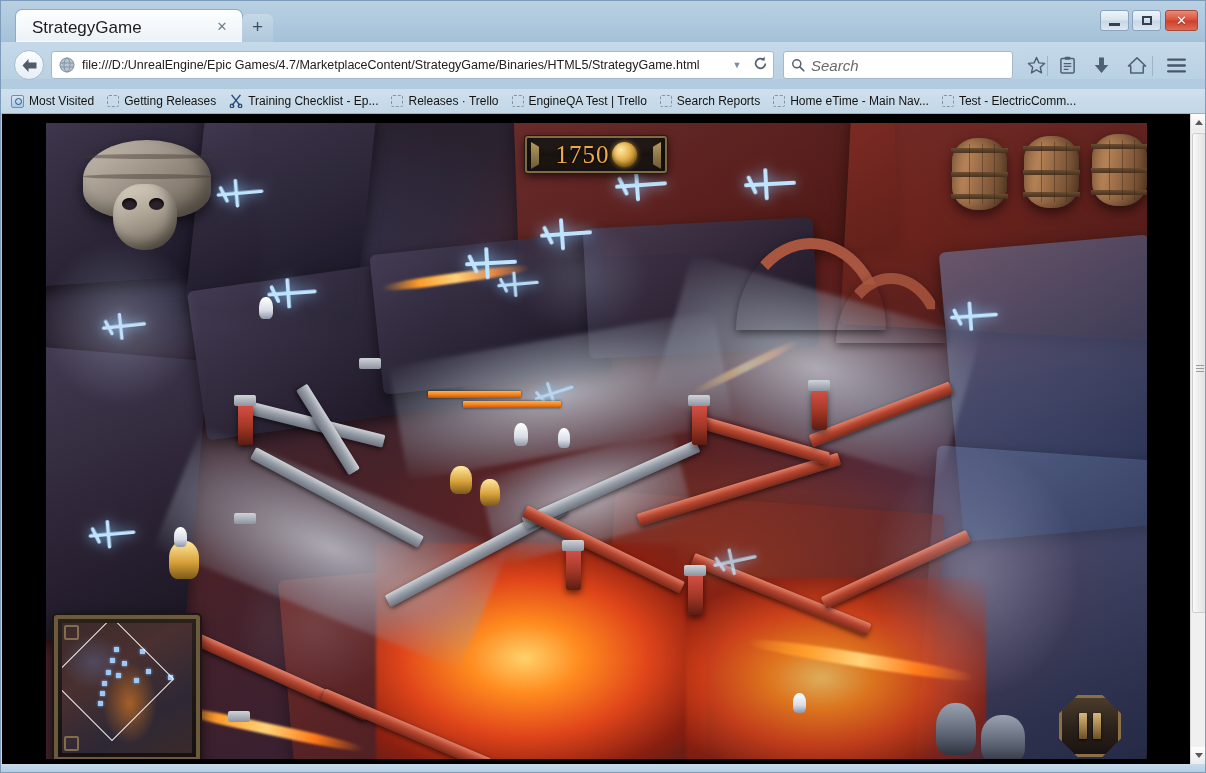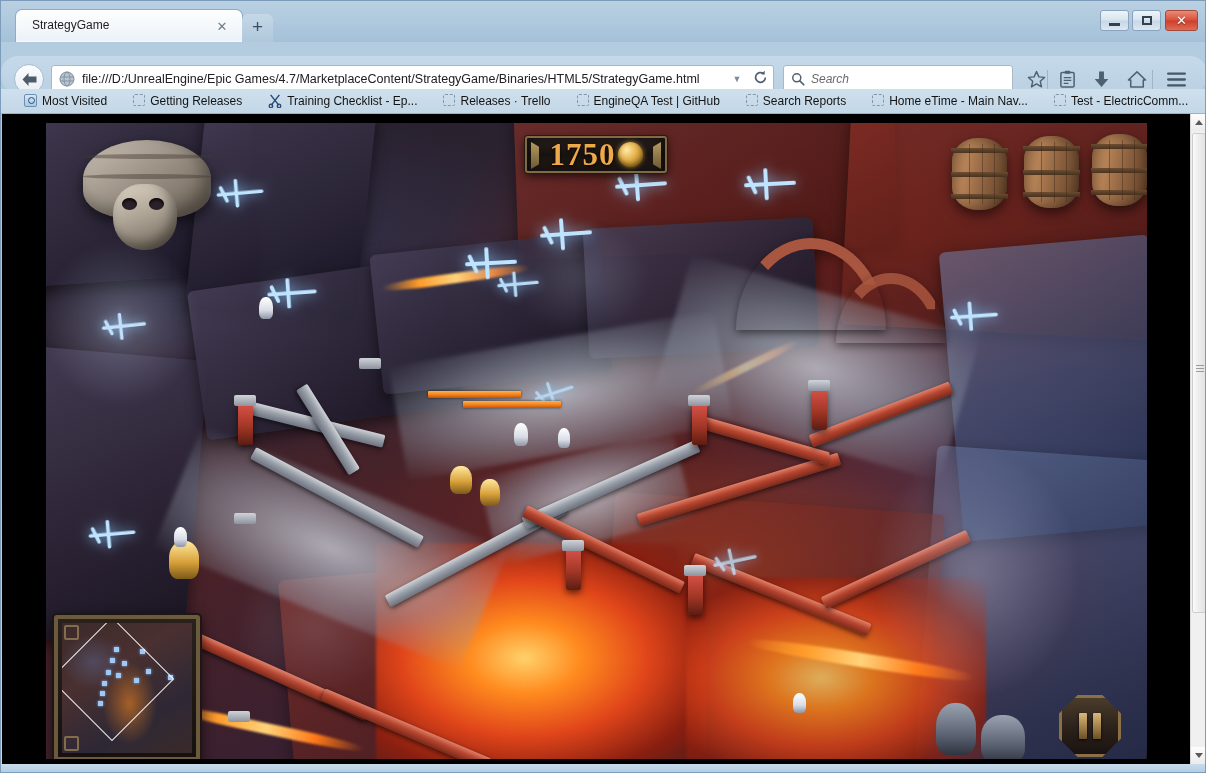--- a/index.html
+++ b/index.html
@@ -24,21 +24,21 @@
   }
   #tab {
     position: absolute; left: 14px; top: 8px; width: 228px; height: 33px;
     background: linear-gradient(to bottom, #fdfefe 0%, #f4f8fb 55%, #eaf1f7 100%);
     border: 1px solid #8fabc6; border-bottom: none;
     border-radius: 7px 7px 0 0;
     box-shadow: 0 -1px 2px rgba(255,255,255,.8) inset;
   }
   #tab-title {
     position: absolute; left: 16px; top: 8px; width: 170px;
-    font-size: 12px; color: #1d1d1d; white-space: nowrap; overflow: hidden;
+    font-size: 17px; color: #1d1d1d; white-space: nowrap; overflow: hidden;
   }
   #tab-close {
     position: absolute; right: 12px; top: 9px; width: 16px; height: 16px;
     color: #6f7d8c; font-size: 13px; line-height: 15px; text-align: center;
     font-family: "DejaVu Sans", sans-serif;
   }
   #newtab {
     position: absolute; left: 241px; top: 13px; width: 31px; height: 28px;
     color: #3c4f63; font-size: 19px; line-height: 26px; text-align: center;
     font-weight: 300;
@@ -60,23 +60,22 @@
     border: 1px solid #a34a3e;
     background: linear-gradient(to bottom, #e98b77 0%, #d9503c 48%, #cc3f2c 52%, #e06b54 100%);
   }
   .glyph-min { width: 11px; height: 3px; background: #33414f; margin-top: 7px; }
   .glyph-max { width: 10px; height: 9px; border: 2px solid #33414f; }
   .glyph-close { color: #fff; font-size: 13px; font-weight: bold; line-height: 13px;
     text-shadow: 0 1px 1px rgba(0,0,0,.4); font-family: "DejaVu Sans", sans-serif; }
 
   
   #navbar {
-    position: absolute; left: 0; top: 55px; width: 1206px; height: 37px;
+    position: absolute; left: 0; top: 41px; width: 1206px; height: 37px;
     background: linear-gradient(to bottom, #c5d9e9 0%, #bad1e3 100%);
-    border-radius: 17px;
   }
   #backbtn {
     position: absolute; left: 13px; top: 8px; width: 30px; height: 30px;
     border-radius: 50%;
     background: linear-gradient(to bottom, #fcfdfe 0%, #e6eef5 100%);
     border: 1px solid #a8bdd0;
     display: flex; align-items: center; justify-content: center;
   }
   #backbtn svg { display: block; }
   #urlbox {
@@ -96,21 +95,21 @@
     flex: 0 0 auto; width: 26px; text-align: center;
   }
   #searchbox {
     position: absolute; left: 782px; top: 9px; width: 230px; height: 28px;
     background: #ffffff; border: 1px solid #a7b9c9; border-radius: 3px;
     display: flex; align-items: center;
   }
   #search-icon { margin-left: 7px; flex: 0 0 14px; }
   #search-input {
     flex: 1; border: none; outline: none; margin-left: 6px; margin-right: 6px;
-    font-size: 12px; font-style: italic; color: #555; font-family: "Liberation Sans", sans-serif;
+    font-size: 15px; font-style: italic; color: #555; font-family: "Liberation Sans", sans-serif;
     background: transparent;
   }
   #search-input::placeholder { color: #6a6a6a; font-style: italic; }
   .navicon {
     position: absolute; top: 11px; width: 25px; height: 25px;
     display: flex; align-items: center; justify-content: center;
   }
   #ic-star { left: 1023px; }
   #ic-reader { left: 1054px; }
   #ic-down { left: 1088px; }
@@ -120,21 +119,21 @@
   #navdivider2 { position: absolute; left: 1151px; top: 14px; width: 1px; height: 20px; background: #9fb4c8; }
 
   
   #bookmarks {
     position: absolute; left: 0; top: 88px; width: 1206px; height: 25px;
     background: linear-gradient(to bottom, #cfe0ed 0%, #c3d7e7 100%);
     border-bottom: 1px solid #9ab3ca;
     display: flex; align-items: center; padding-left: 10px;
     font-size: 12px; color: #131313; white-space: nowrap; overflow: hidden;
   }
-  .bm { display: flex; align-items: flex-start; margin-right: 13px; margin-left: 13px; }
+  .bm { display: flex; align-items: center; margin-right: 13px; }
   .bm-label { margin-left: 5px; }
   .bm-fav-blank {
     width: 12px; height: 12px; border: 1px dashed #8496a6; border-radius: 2px;
     flex: 0 0 12px;
   }
   .bm-fav-mv {
     width: 13px; height: 13px; flex: 0 0 13px;
     background: linear-gradient(to bottom, #d5e6f4, #a9c9e4);
     border: 1px solid #6d90b2; border-radius: 2px;
     position: relative;
@@ -333,24 +332,23 @@
     display: flex; align-items: center; justify-content: center;
   }
   #gold::before, #gold::after {
     content: ""; position: absolute; top: 4px; width: 8px; height: 27px;
     background: linear-gradient(to bottom, #b59a5f, #6c5a34);
     clip-path: polygon(0 0, 100% 18%, 100% 82%, 0 100%);
   }
   #gold::before { left: 4px; }
   #gold::after { right: 4px; transform: scaleX(-1); }
   #gold-amount {
-    font-size: 31px; color: #f0a94a; font-family: "Liberation Serif", serif;
+    font-size: 25px; color: #f0a94a; font-family: "Liberation Serif", serif;
     letter-spacing: 1px; text-shadow: 0 1px 3px rgba(0,0,0,.9);
     margin-right: 2px;
-    font-weight: bold;
   }
   #gold-coin {
     width: 25px; height: 25px; border-radius: 50%;
     background: radial-gradient(circle at 35% 32%, #ffe9a8 0%, #e6b550 40%, #a97d23 75%, #6d4d11 100%);
     box-shadow: 0 0 5px rgba(255,190,80,.6), inset 0 -2px 4px rgba(90,60,10,.7);
   }
 
   
   #minimap {
     position: absolute; left: 8px; top: 492px; width: 146px; height: 146px;
@@ -509,21 +507,21 @@
         <circle cx="12.6" cy="13.6" r="2" fill="none" stroke="#2b4a78" stroke-width="1.5"></circle>
       </svg>
       <span class="bm-label">Training Checklist - Ep...</span>
     </div>
     <div class="bm">
       <div class="bm-fav-blank"></div>
       <span class="bm-label">Releases · Trello</span>
     </div>
     <div class="bm">
       <div class="bm-fav-blank"></div>
-      <span class="bm-label">EngineQA Test | GitHub</span>
+      <span class="bm-label">EngineQA Test | Trello</span>
     </div>
     <div class="bm">
       <div class="bm-fav-blank"></div>
       <span class="bm-label">Search Reports</span>
     </div>
     <div class="bm">
       <div class="bm-fav-blank"></div>
       <span class="bm-label">Home eTime - Main Nav...</span>
     </div>
     <div class="bm">

